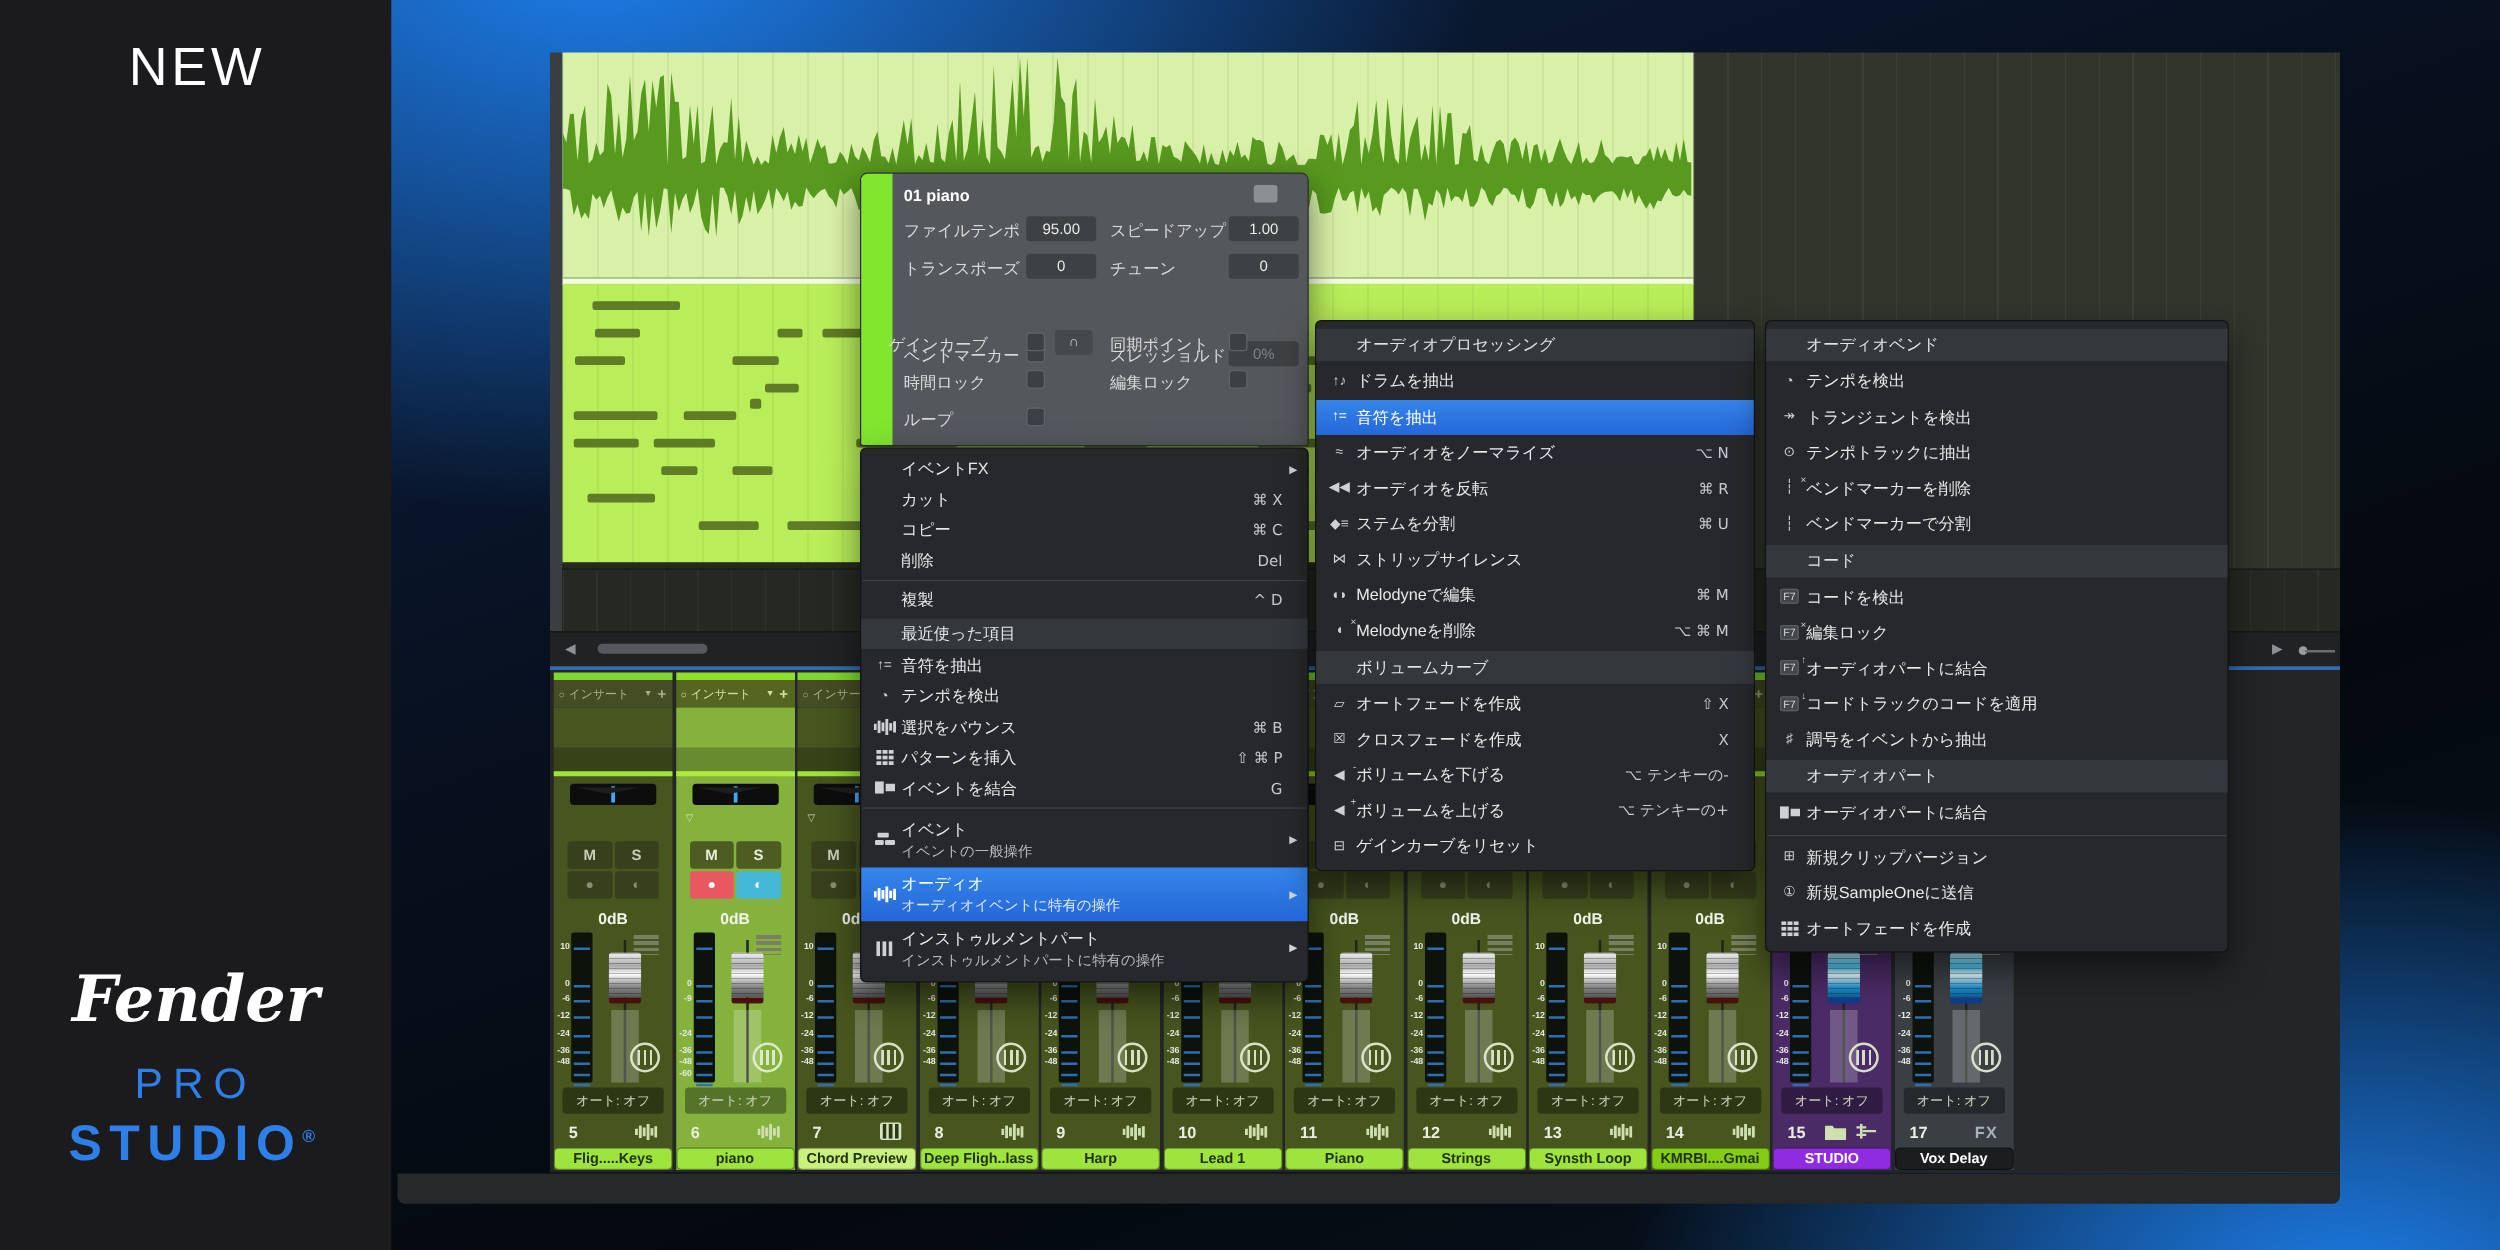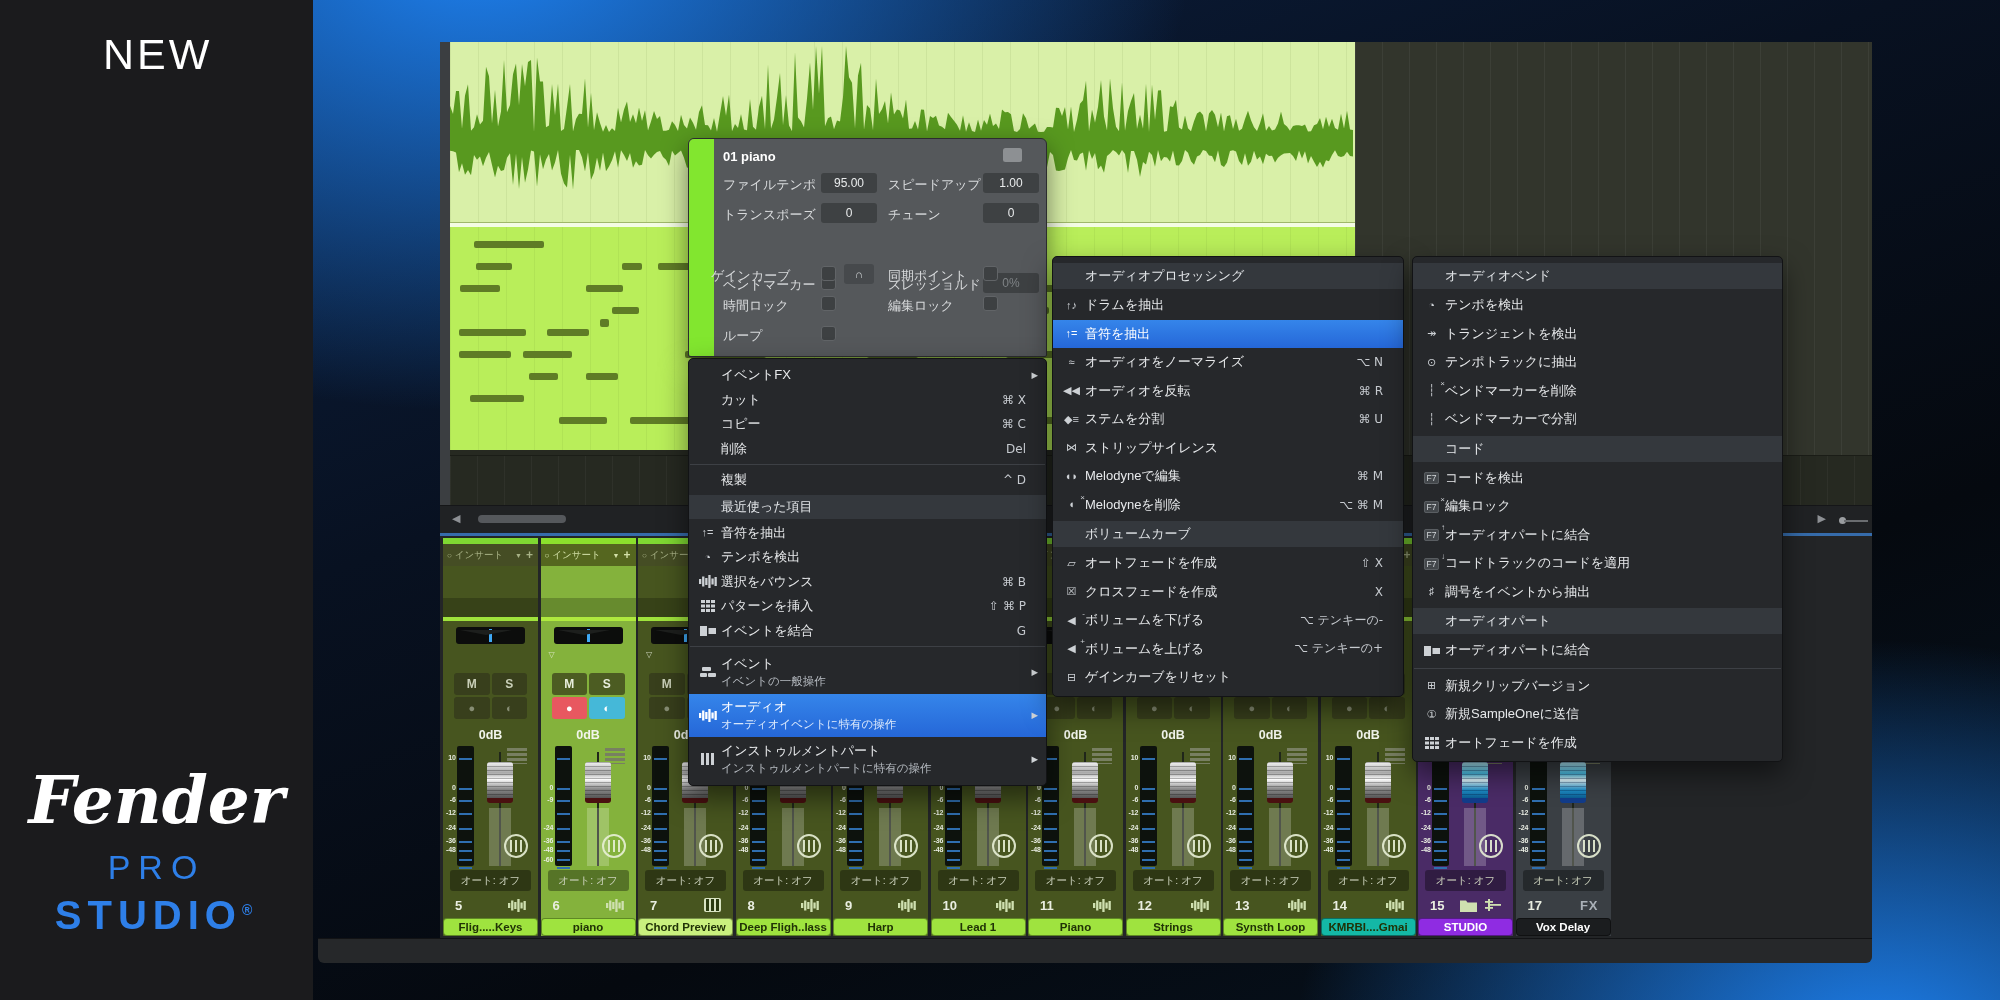--- a/index.html
+++ b/index.html
@@ -6,21 +6,21 @@
   #stage{position:relative;width:2000px;height:1000px;overflow:hidden;
     font-family:"Liberation Sans","DejaVu Sans",sans-serif;
     background:
       radial-gradient(1150px 760px at 24% -6%, #1e82f2 0%, rgba(30,130,242,0) 62%),
       radial-gradient(980px 700px at 94% 106%, #1e82f2 0%, rgba(30,130,242,0) 60%),
       linear-gradient(160deg,#0c2246 0%,#081121 40%,#05090f 70%,#071320 100%);}
   
   #left-panel{position:absolute;left:0;top:0;width:313px;height:1000px;background:#1b1b1d;}
   #new-label{position:absolute;left:103px;top:30px;color:#fff;font-size:43px;font-weight:400;letter-spacing:3px;}
   #fender-logo{position:absolute;left:0;top:760px;width:313px;text-align:center;color:#fff;}
-  #fender-script{font-family:"DejaVu Serif","Liberation Serif",serif;font-style:italic;font-weight:bold;font-size:66px;line-height:80px;}
+  #fender-script{font-family:"DejaVu Serif","Liberation Serif",serif;font-style:italic;font-weight:bold;font-size:51px;line-height:80px;}
   #studio-line{color:#2e7fe8;font-size:40px;font-weight:bold;letter-spacing:6px;margin-top:6px;}
   #studio-line sup{font-size:14px;}
   #pro-line{color:#2e7fe8;font-size:34px;font-weight:400;letter-spacing:8px;margin-top:8px;}
   
   .abs{position:absolute;}
   #arrange-edge{left:440px;top:42px;width:10px;height:463px;background:#3b3e41;}
   #wave-region{left:450px;top:42px;width:905px;height:180px;background:#d9f0a8;
     background-image:repeating-linear-gradient(90deg,rgba(60,90,20,.08) 0 1px,transparent 1px 28px);}
   #wave-region svg{position:absolute;left:0;top:0;}
   #region-sep{left:450px;top:222px;width:905px;height:5px;background:#f4fce4;border-top:1px solid #9fb86a;}
@@ -803,21 +803,21 @@
             <svg width="18" height="13" viewBox="0 0 18 13" fill="currentColor">
               <rect x="0" y="4" width="2.3" height="5"></rect>
               <rect x="3.1" y="1.5" width="2.3" height="10"></rect>
               <rect x="6.2" y="3" width="2.3" height="7"></rect>
               <rect x="9.3" y="0" width="2.3" height="13"></rect>
               <rect x="12.4" y="3.5" width="2.3" height="6"></rect>
               <rect x="15.5" y="2" width="2.3" height="9"></rect>
             </svg>
           </span>
         </div>
-        <div class="tab" style="background:#14b8a6;color:#203206">KMRBI....Gmai</div>
+        <div class="tab" style="background:#84cc16;color:#203206">KMRBI....Gmai</div>
       </div>
       <div class="ch" style="left: 978px;">
         <div class="strip" style="background:#a44ae8"></div>
         <div class="insrow" style="background:#3a2950;color:#b49ed0">
           <span class="pw">○</span>
           <span class="it">インサート</span>
           <span class="dd">▼</span>
           <span class="pl">+</span>
         </div>
         <div class="body" style="background:#4a2b66"></div>

